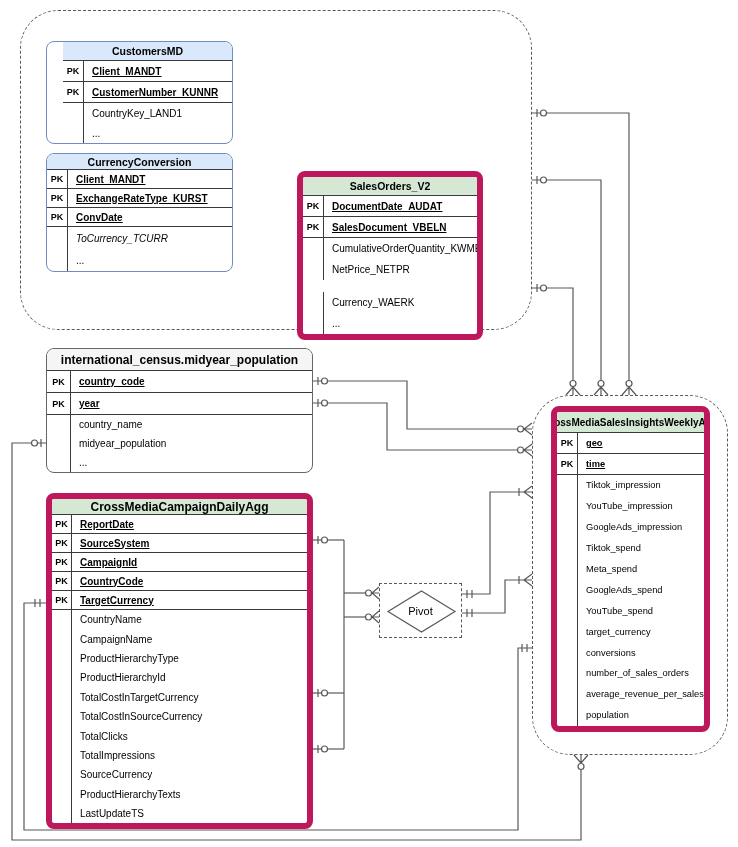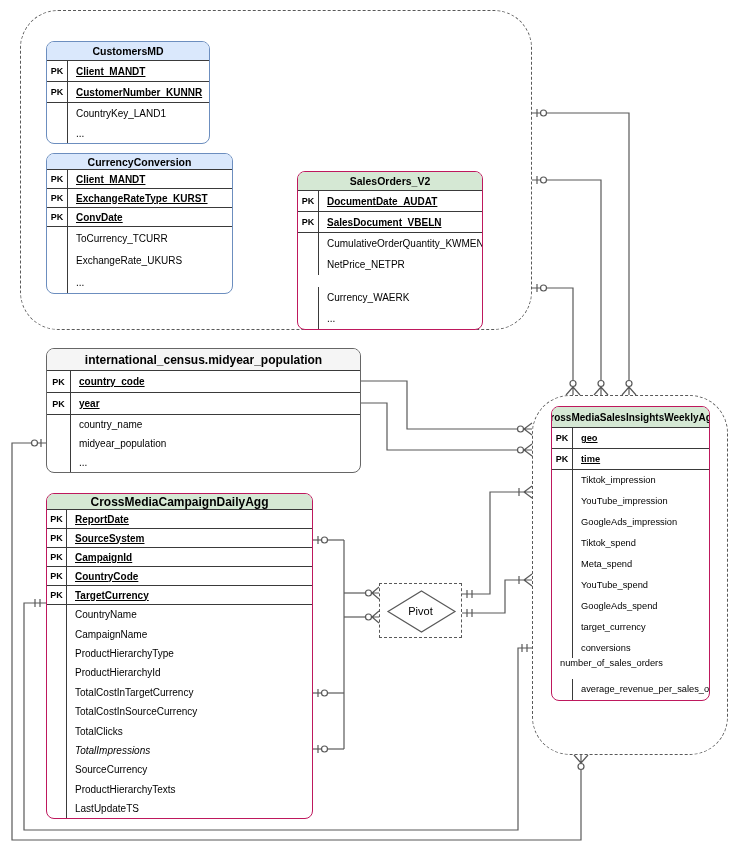--- a/index.html
+++ b/index.html
@@ -15,21 +15,21 @@
 
   #connectors { position: absolute; left: 0; top: 0; z-index: 1; pointer-events: none; }
 
   #tables-layer { position: absolute; left: 0; top: 0; width: 738px; height: 847px; z-index: 2; pointer-events: none; }
 
   .entity {
     position: absolute; background: #ffffff; border-radius: 8px; overflow: hidden;
     color: #000; pointer-events: auto;
   }
   .theme-blue  { border: 1px solid #6c8ebf; }
-  .theme-green { border: 1px solid #be185d; }
+  .theme-green { border: 6px solid #be185d; }
   .theme-gray  { border: 1px solid #666666; }
   .theme-blue  .entity-header { background: #dae8fc; }
   .theme-green .entity-header { background: #d5e8d4; }
   .theme-gray  .entity-header { background: #f5f5f5; }
   .entity-header {
     display: flex; align-items: center; justify-content: center;
     font-weight: 700; border-bottom: 1px solid #3a3a3a; white-space: nowrap;
   }
   .row { display: flex; align-items: stretch; }
   .pk-row { border-bottom: 1px solid #3a3a3a; }
@@ -130,21 +130,21 @@
       <circle cx="581" cy="766.5" r="3"></circle>
       <circle cx="324.5" cy="540" r="3"></circle>
       <circle cx="324.5" cy="693" r="3"></circle>
       <circle cx="324.5" cy="749" r="3"></circle>
       <circle cx="368.5" cy="593" r="3"></circle>
       <circle cx="368.5" cy="617" r="3"></circle>
     </g>
   </svg>
 
   <div id="tables-layer">
-      <div class="entity theme-blue" style="left: 46px; top: 41px; width: 164px; font-size: 10px;">
+      <div class="entity theme-blue" style="left: 46px; top: 41px; width: 187px; font-size: 10px; padding-left: 16px;">
         <div class="entity-header" style="height: 19px; font-size: 10.5px;">CustomersMD</div>
         <div class="row pk-row" style="height: 21px;">
           <div class="pk-cell" style="width: 21px;">PK</div>
           <div class="field-cell pk-field">Client_MANDT</div>
         </div>
         <div class="row pk-row" style="height: 21px;">
           <div class="pk-cell" style="width: 21px;">PK</div>
           <div class="field-cell pk-field">CustomerNumber_KUNNR</div>
         </div>
         <div class="row" style="height: 20px;">
@@ -163,27 +163,23 @@
           <div class="field-cell pk-field">Client_MANDT</div>
         </div>
         <div class="row pk-row" style="height: 19px;">
           <div class="pk-cell" style="width: 21px;">PK</div>
           <div class="field-cell pk-field">ExchangeRateType_KURST</div>
         </div>
         <div class="row pk-row" style="height: 19px;">
           <div class="pk-cell" style="width: 21px;">PK</div>
           <div class="field-cell pk-field">ConvDate</div>
         </div>
-        <div class="row" style="height: 22px;">
+        <div class="row" style="height: 22px; font-style: italic;">
           <div class="pk-cell" style="width: 21px;"></div>
           <div class="field-cell">ToCurrency_TCURR</div>
-        </div>
-        <div class="row" style="height: 22px;">
-          <div class="pk-cell" style="width: 21px;"></div>
-          <div class="field-cell">ExchangeRate_UKURS</div>
         </div>
         <div class="row" style="height: 22px;">
           <div class="pk-cell" style="width: 21px;"></div>
           <div class="field-cell">...</div>
         </div>
       </div>
       <div class="entity theme-green" style="left: 297px; top: 171px; width: 186px; font-size: 10px;">
         <div class="entity-header" style="height: 19px; font-size: 10.5px;">SalesOrders_V2</div>
         <div class="row pk-row" style="height: 21px;">
           <div class="pk-cell" style="width: 21px;">PK</div>
@@ -203,21 +199,21 @@
         </div>
         <div class="row" style="height: 21px; margin-top: 12px;">
           <div class="pk-cell" style="width: 21px;"></div>
           <div class="field-cell">Currency_WAERK</div>
         </div>
         <div class="row" style="height: 21px;">
           <div class="pk-cell" style="width: 21px;"></div>
           <div class="field-cell">...</div>
         </div>
       </div>
-      <div class="entity theme-gray" style="left: 46px; top: 348px; width: 315px; font-size: 10px;">
+      <div class="entity theme-gray" style="left: 46px; top: 348px; width: 267px; font-size: 10px;">
         <div class="entity-header" style="height: 22px; font-size: 12px;">international_census.midyear_population</div>
         <div class="row pk-row" style="height: 22px;">
           <div class="pk-cell" style="width: 24px;">PK</div>
           <div class="field-cell pk-field">country_code</div>
         </div>
         <div class="row pk-row" style="height: 22px;">
           <div class="pk-cell" style="width: 24px;">PK</div>
           <div class="field-cell pk-field">year</div>
         </div>
         <div class="row" style="height: 19px;">
@@ -276,21 +272,21 @@
           <div class="field-cell">TotalCostInTargetCurrency</div>
         </div>
         <div class="row" style="height: 19.4px;">
           <div class="pk-cell" style="width: 20px;"></div>
           <div class="field-cell">TotalCostInSourceCurrency</div>
         </div>
         <div class="row" style="height: 19.4px;">
           <div class="pk-cell" style="width: 20px;"></div>
           <div class="field-cell">TotalClicks</div>
         </div>
-        <div class="row" style="height: 19.4px; font-style: italic;">
+        <div class="row" style="height: 19.4px;">
           <div class="pk-cell" style="width: 20px;"></div>
           <div class="field-cell">TotalImpressions</div>
         </div>
         <div class="row" style="height: 19.4px;">
           <div class="pk-cell" style="width: 20px;"></div>
           <div class="field-cell">SourceCurrency</div>
         </div>
         <div class="row" style="height: 19.4px;">
           <div class="pk-cell" style="width: 20px;"></div>
           <div class="field-cell">ProductHierarchyTexts</div>
@@ -325,41 +321,45 @@
         <div class="row" style="height: 20.9px;">
           <div class="pk-cell" style="width: 21px;"></div>
           <div class="field-cell">Tiktok_spend</div>
         </div>
         <div class="row" style="height: 20.9px;">
           <div class="pk-cell" style="width: 21px;"></div>
           <div class="field-cell">Meta_spend</div>
         </div>
         <div class="row" style="height: 20.9px;">
           <div class="pk-cell" style="width: 21px;"></div>
+          <div class="field-cell">GoogleAds_spend</div>
+        </div>
+        <div class="row" style="height: 20.9px;">
+          <div class="pk-cell" style="width: 21px;"></div>
           <div class="field-cell">YouTube_spend</div>
         </div>
         <div class="row" style="height: 20.9px;">
           <div class="pk-cell" style="width: 21px;"></div>
-          <div class="field-cell">GoogleAds_spend</div>
-        </div>
-        <div class="row" style="height: 20.9px;">
-          <div class="pk-cell" style="width: 21px;"></div>
           <div class="field-cell">target_currency</div>
         </div>
         <div class="row" style="height: 20.9px;">
           <div class="pk-cell" style="width: 21px;"></div>
           <div class="field-cell">conversions</div>
         </div>
-        <div class="row" style="height: 20.9px; flex-direction: column;">
+        <div class="row" style="height: 20.9px;">
           <div class="pk-cell" style="width: 21px;"></div>
           <div class="field-cell">number_of_sales_orders</div>
         </div>
         <div class="row" style="height: 20.9px;">
           <div class="pk-cell" style="width: 21px;"></div>
           <div class="field-cell">average_revenue_per_sales_order</div>
+        </div>
+        <div class="row" style="height: 20.9px;">
+          <div class="pk-cell" style="width: 21px;"></div>
+          <div class="field-cell">population</div>
         </div>
       </div>
     </div>
 
   <div class="pivot-box">
     <svg width="83" height="55" viewBox="0 0 83 55">
       <path d="M41.5 7 L75 27.5 L41.5 48 L8 27.5 Z" fill="#ffffff" stroke="#595959" stroke-width="1.2"></path>
     </svg>
     <span class="pivot-label">Pivot</span>
   </div>

